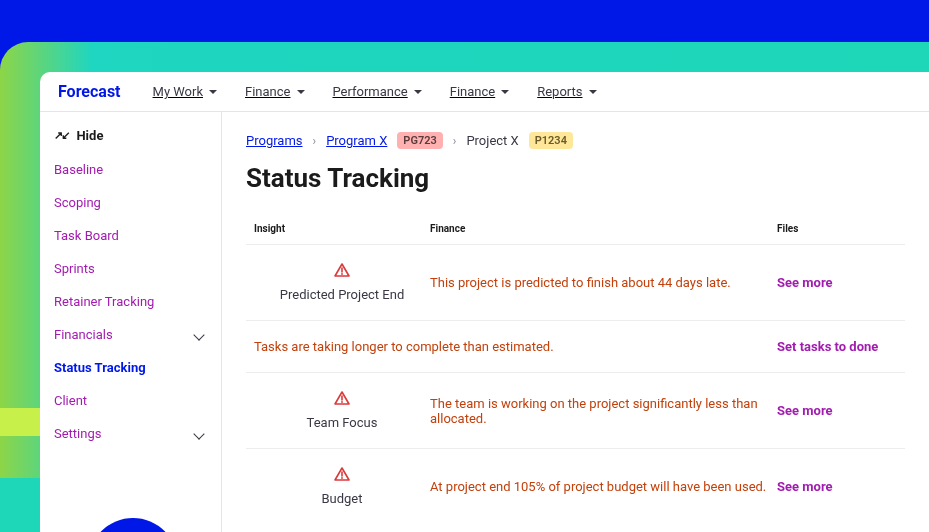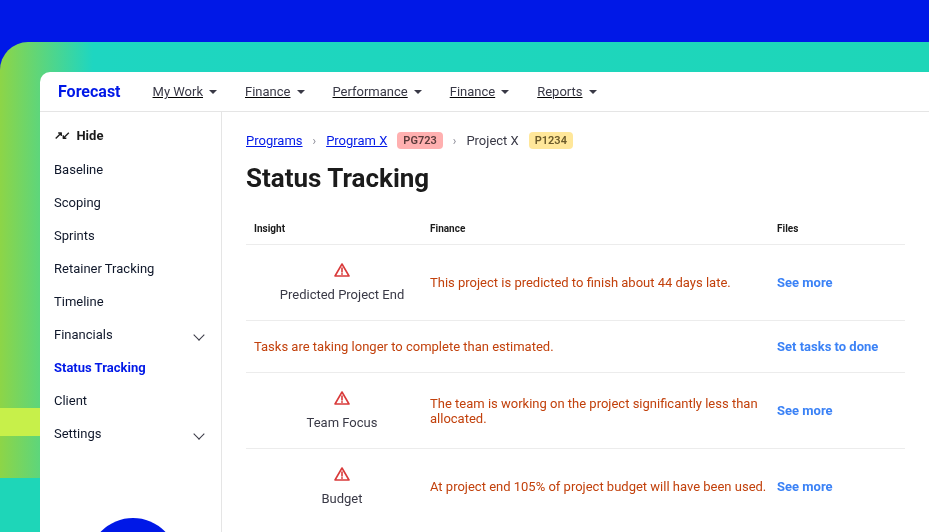--- a/index.html
+++ b/index.html
@@ -87,21 +87,21 @@
   line-height: 1;
   letter-spacing: -2px;
   color: #1b1b1b;
 }
 .side-item {
   display: flex;
   align-items: center;
   justify-content: space-between;
   padding: 9px 14px;
   font-size: 13px;
-  color: #0f172a;
+  color: #a21caf;
   cursor: pointer;
 }
 .side-item.active {
   color: #0018e7;
   font-weight: 700;
 }
 .chev-down {
   width: 8px;
   height: 8px;
   border-right: 1.5px solid #393946;
@@ -177,21 +177,21 @@
 .insight-cell {
   width: 176px;
   display: flex;
   align-items: center;
   gap: 10px;
   flex-direction: column;
 }
 .details-cell { flex: 1; color: #c2410c; }
 .action-cell {
   width: 120px;
-  color: #3b82f6;
+  color: #a21caf;
   font-weight: 700;
   cursor: pointer;
   white-space: nowrap;
   margin-left: 9px;
 }
 .warn-icon {
   width: 16px;
   height: 14px;
   position: relative;
 }
@@ -264,27 +264,27 @@
         <span>Hide</span>
       </div>
       <div id="sidebar-items">
           <div class="side-item">
             <span>Baseline</span>
           </div>
           <div class="side-item">
             <span>Scoping</span>
           </div>
           <div class="side-item">
+            <span>Task Board</span>
+          </div>
+          <div class="side-item">
             <span>Sprints</span>
           </div>
           <div class="side-item">
             <span>Retainer Tracking</span>
-          </div>
-          <div class="side-item">
-            <span>Timeline</span>
           </div>
           <div class="side-item">
             <span>Financials</span>
             <span class="chev-down"></span>
           </div>
           <div class="side-item active">
             <span>Status Tracking</span>
           </div>
           <div class="side-item">
             <span>Client</span>

